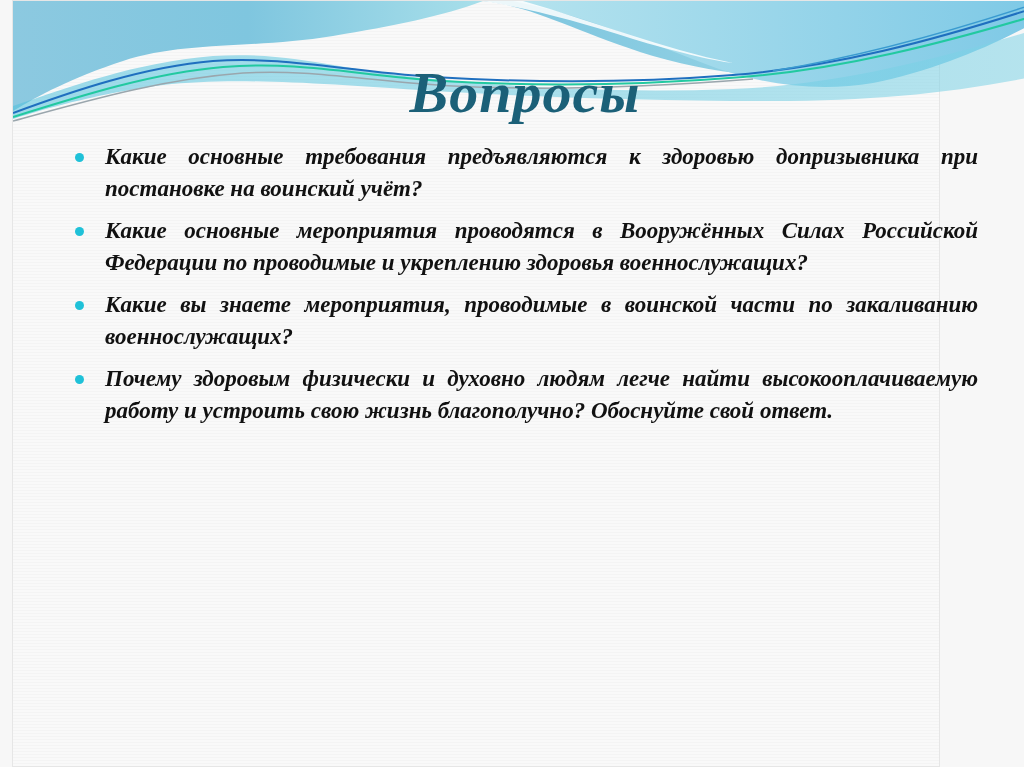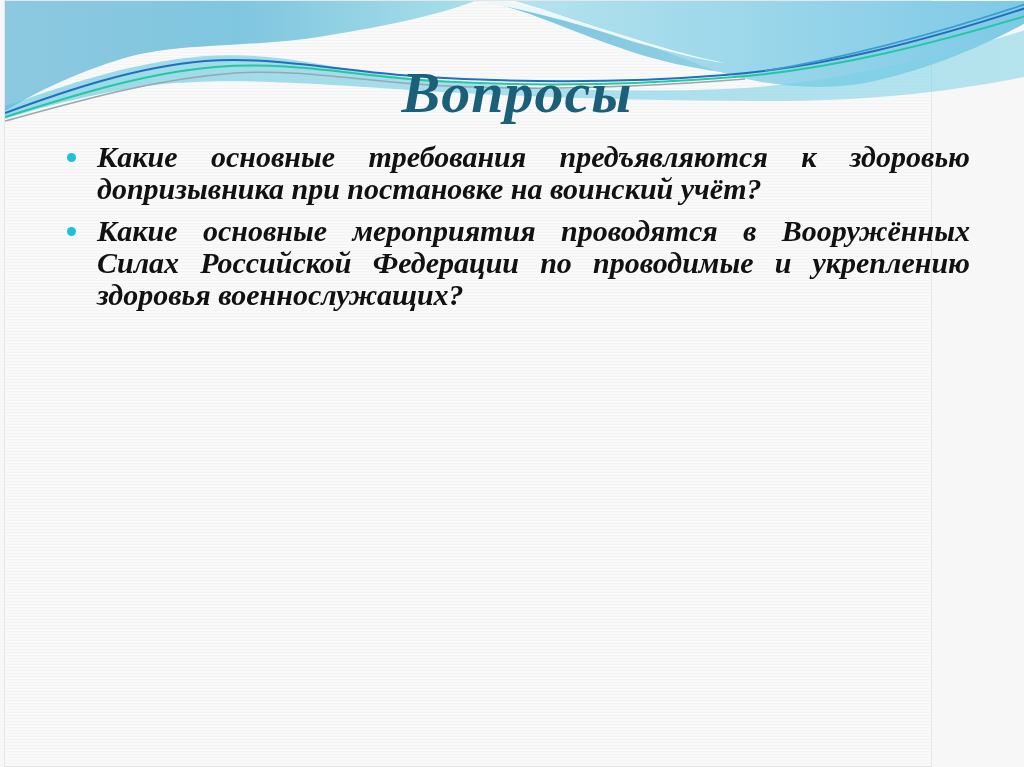--- a/index.html
+++ b/index.html
@@ -9,21 +9,21 @@
     body {
       width: 1024px;
       height: 767px;
       overflow: hidden;
       background: #f7f7f7;
       position: relative;
       font-family: "Liberation Serif", "DejaVu Serif", serif;
     }
     .slide {
       position: absolute;
-      left: 4px; top: 0;
+      left: 12px; top: 0;
       width: 928px;
       height: 767px;
       background: repeating-linear-gradient(0deg, #f9f9f9 0px, #f9f9f9 2px, #f4f4f4 2px, #f4f4f4 3px);
       border: 1px solid #e6e6e6;
       box-sizing: border-box;
     }
     .header-waves {
       position: absolute;
       left: 0; top: 0;
       width: 1024px;
@@ -48,21 +48,21 @@
       top: 140px;
       width: 905px;
       margin: 0;
       padding: 0;
       list-style: none;
     }
     .question {
       position: relative;
       padding-left: 32px;
       margin-bottom: 10px;
-      font-size: 30px;
+      font-size: 23px;
       line-height: 32px;
       font-weight: bold;
       font-style: italic;
       color: #111111;
       text-align: justify;
       text-align-last: left;
     }
     .bullet {
       position: absolute;
       left: 2px;
@@ -115,15 +115,23 @@
 
   <ul class="questions">
     <li class="question">
       <span class="bullet"></span>
       <span>Какие основные требования предъявляются к здоровью допризывника при постановке на воинский учёт?</span>
     </li>
     <li class="question">
       <span class="bullet"></span>
       <span>Какие основные мероприятия проводятся в Вооружённых Силах Российской Федерации по проводимые и укреплению здоровья военнослужащих?</span>
     </li>
+    <li class="question">
+      <span class="bullet"></span>
+      <span>Какие вы знаете мероприятия, проводимые в воинской части по закаливанию военнослужащих?</span>
+    </li>
+    <li class="question">
+      <span class="bullet"></span>
+      <span>Почему здоровым физически и духовно людям легче найти высокооплачиваемую работу и устроить свою жизнь благополучно? Обоснуйте свой ответ.</span>
+    </li>
   </ul>
 
 </div>
 
 </body></html>

